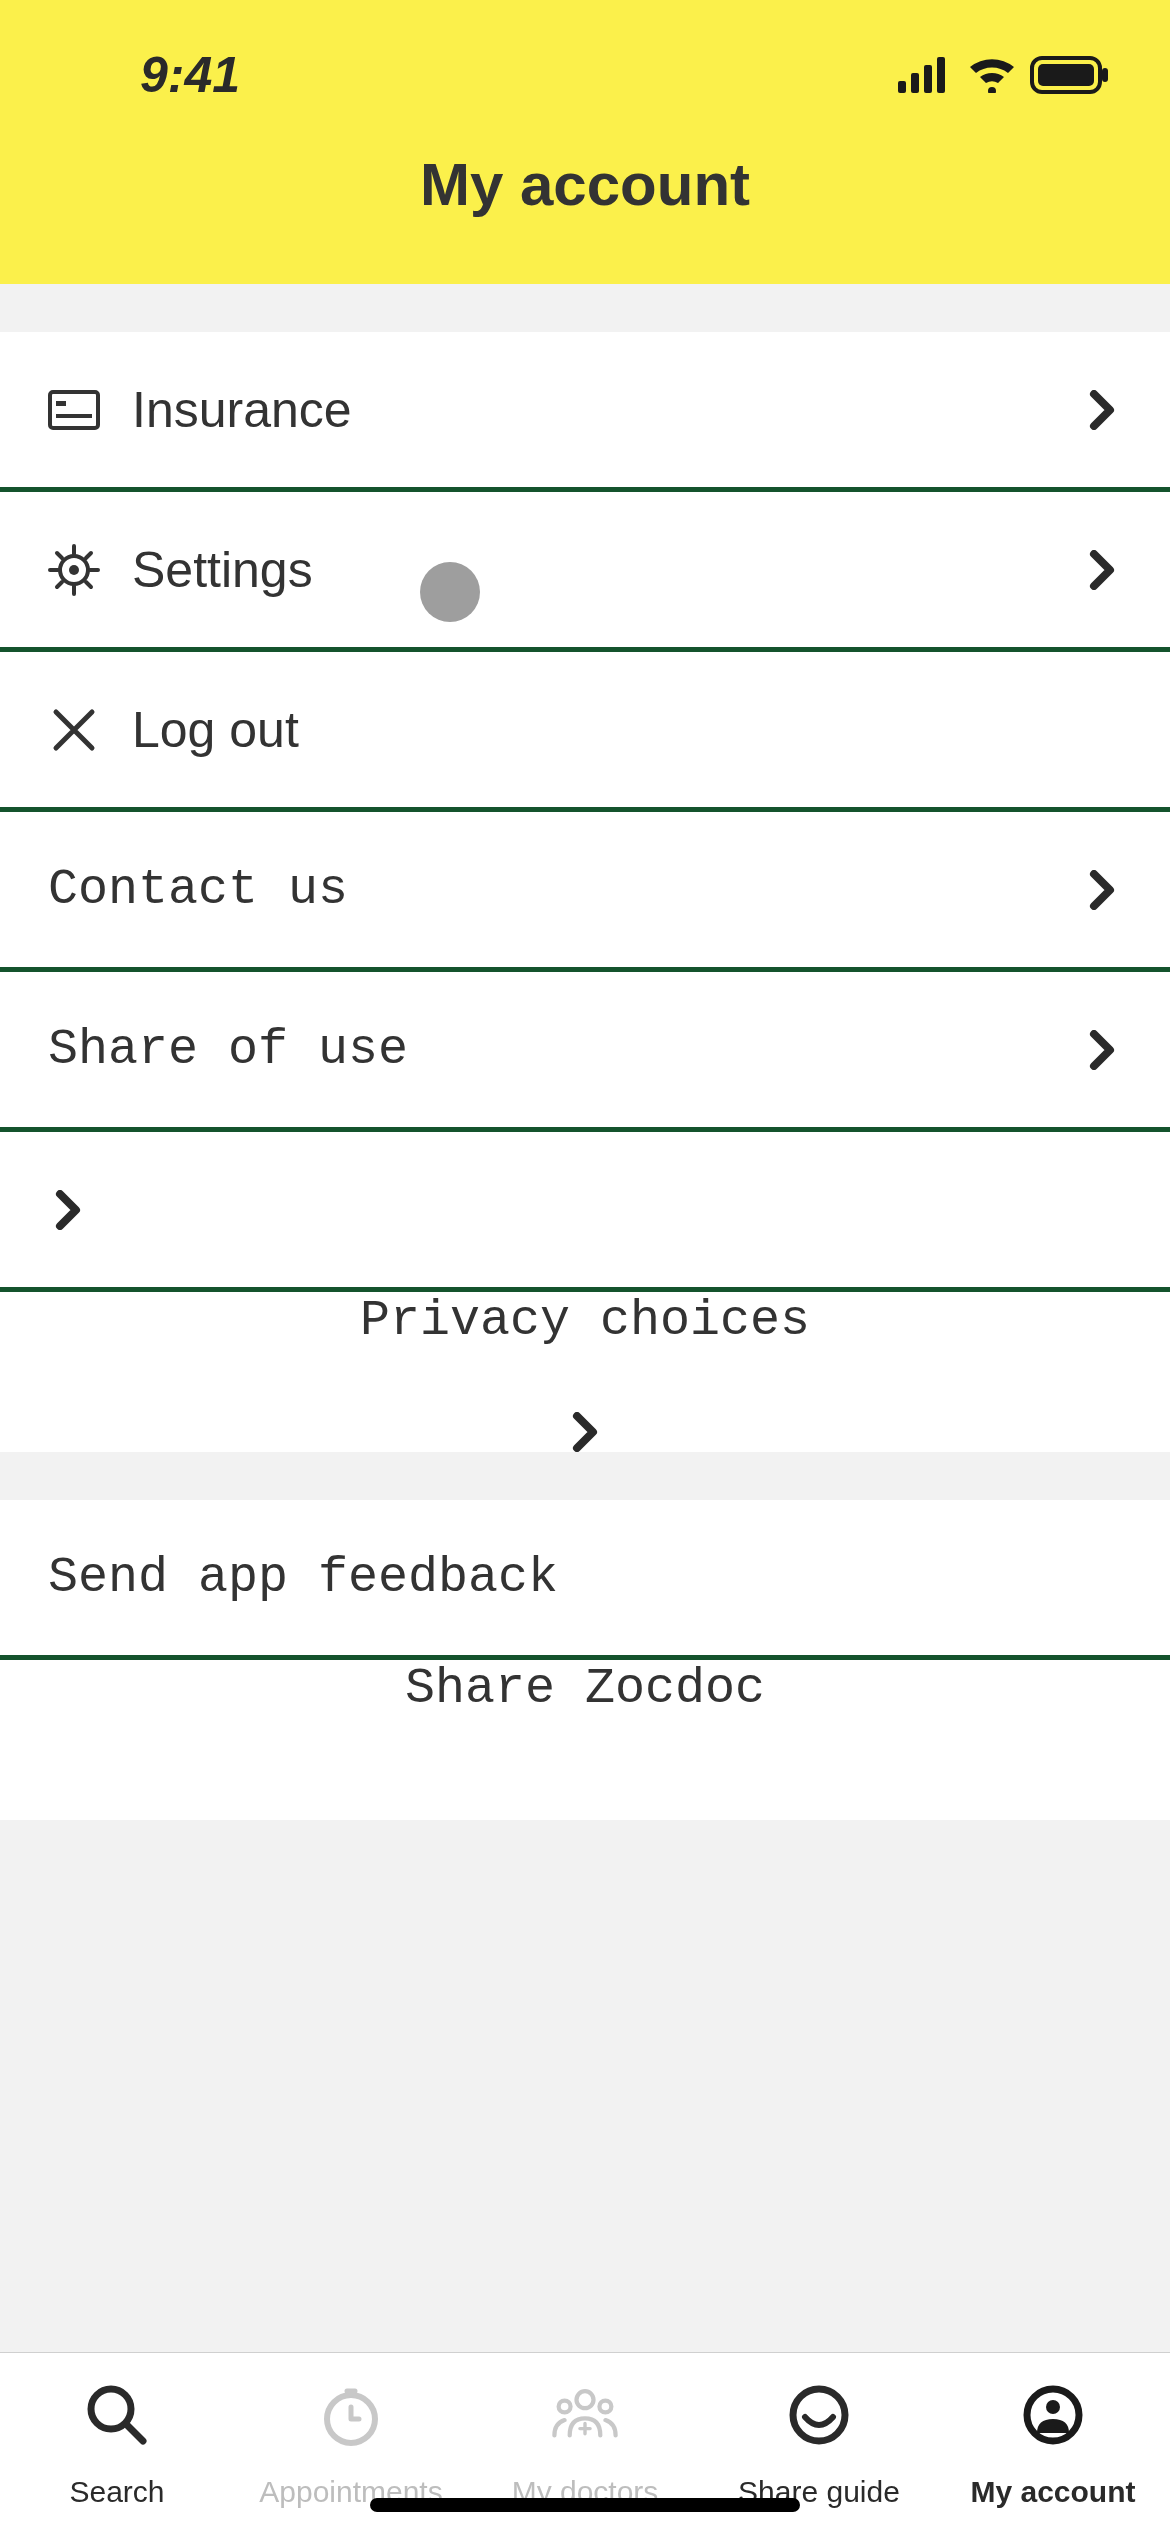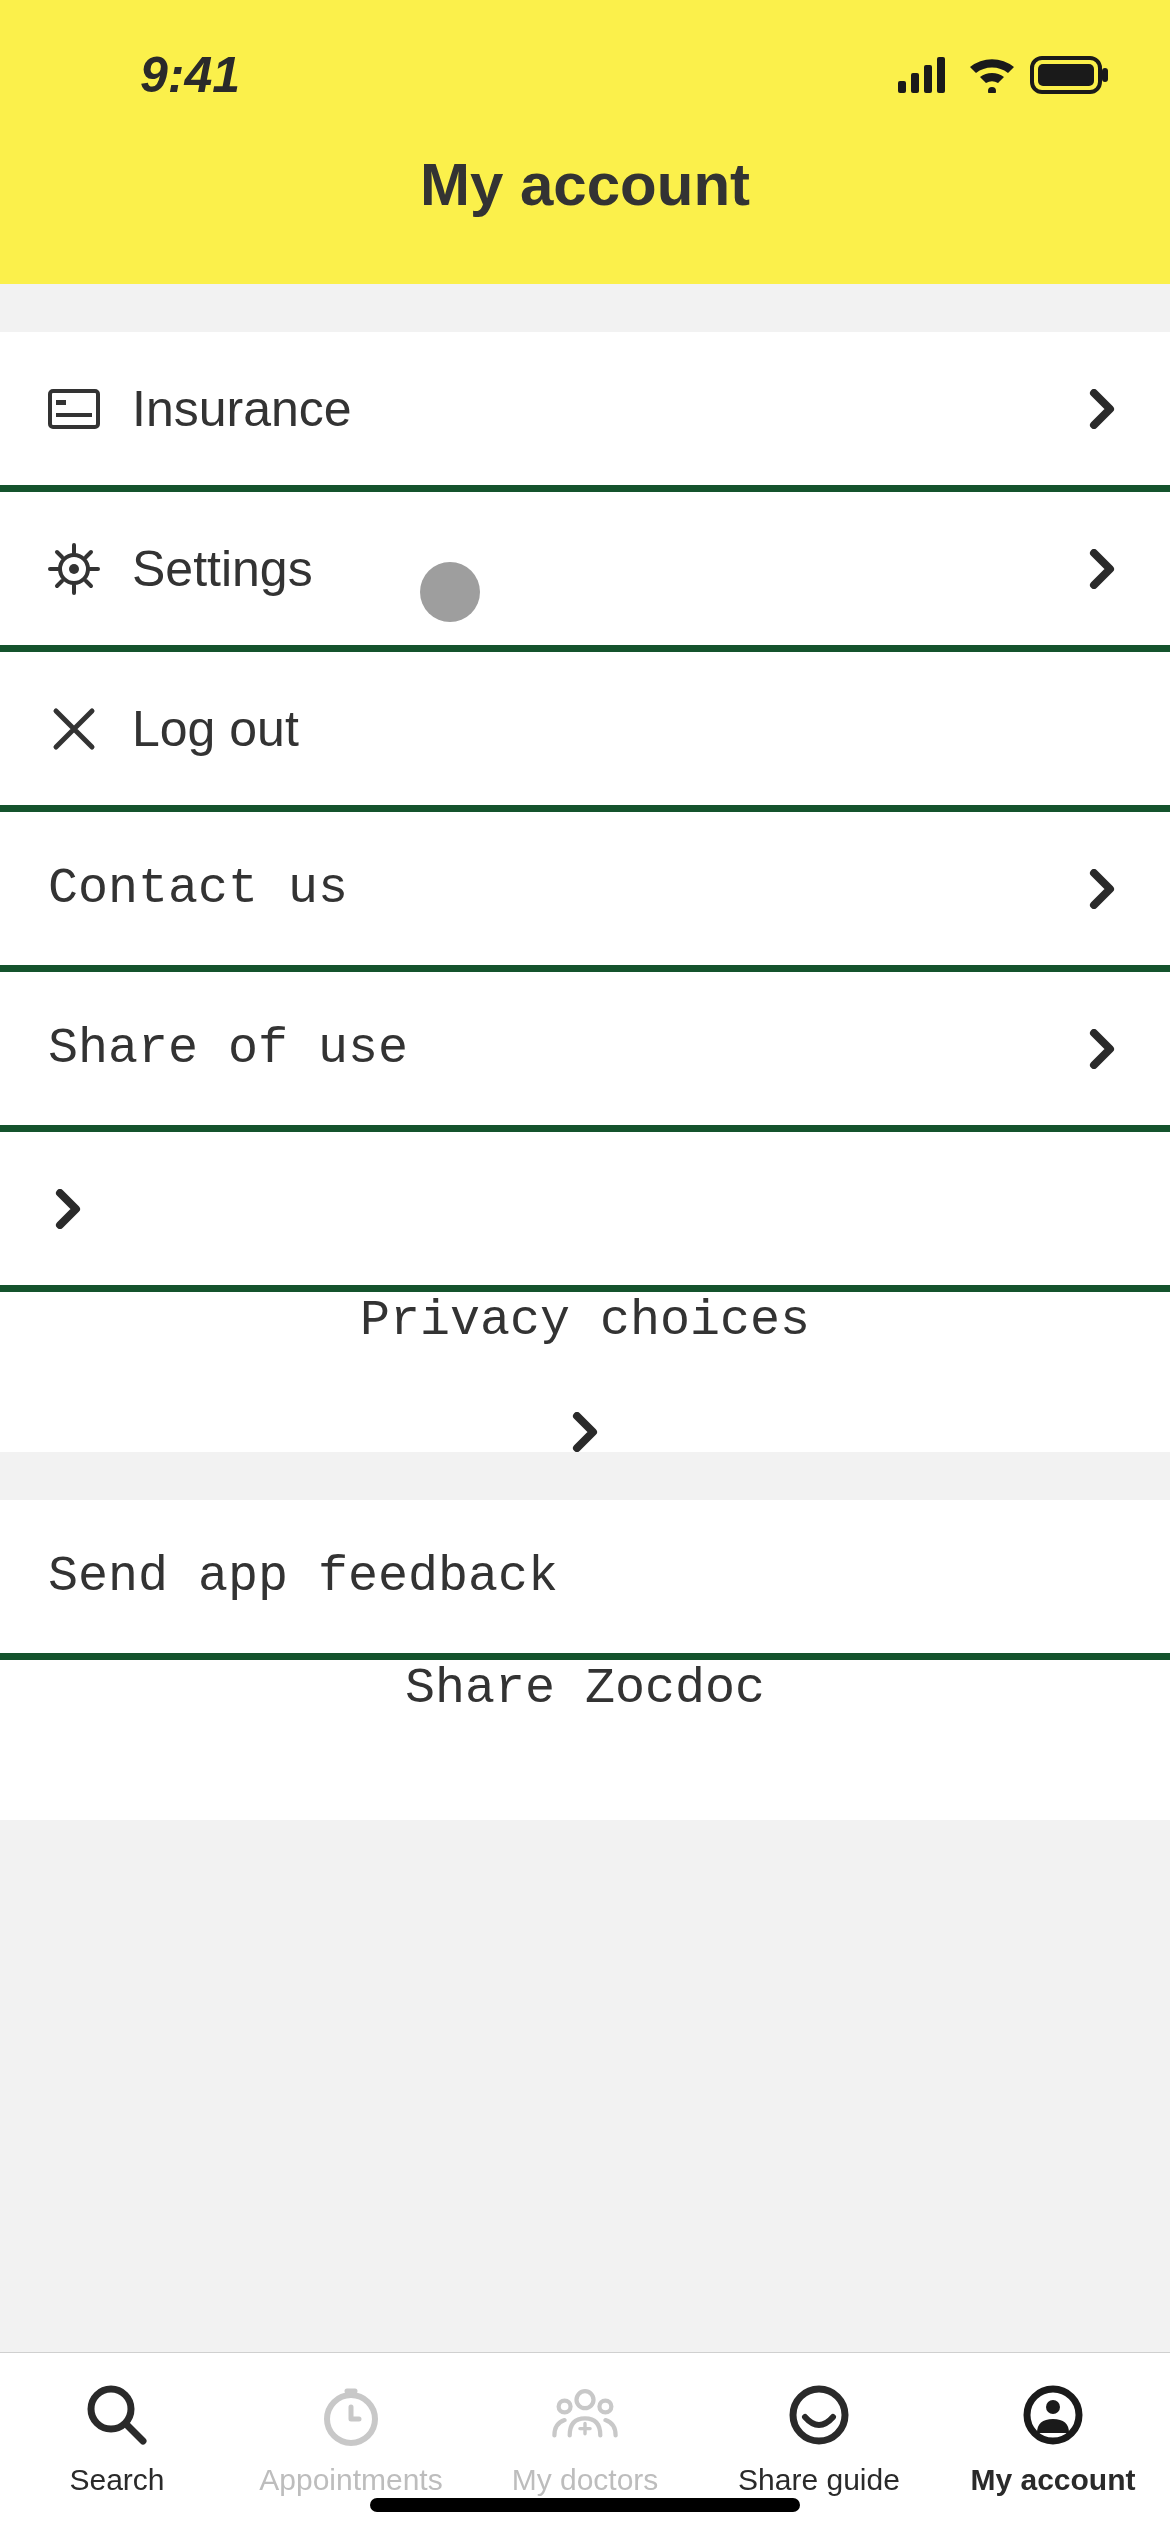--- a/index.html
+++ b/index.html
@@ -60,21 +60,21 @@
 
     .section.tight {
       margin-top: 48px;
     }
 
     .list-item {
       display: flex;
       align-items: center;
       padding: 0 48px;
       height: 160px;
-      border-bottom: 7px solid #14532d;
+      border-bottom: 5px solid #14532d;
       position: relative;
     }
 
     .list-item:last-child {
       border-bottom: none;
       flex-direction: column;
     }
 
     .list-item.no-icon {
       padding-left: 48px;
@@ -125,21 +125,21 @@
       border-top: 1px solid #d0d0d0;
       display: flex;
       justify-content: space-around;
       padding-top: 28px;
     }
 
     .tab-item {
       display: flex;
       flex-direction: column;
       align-items: center;
-      gap: 14px;
+      gap: 26px;
       width: 20%;
     }
 
     .tab-icon {
       width: 68px;
       height: 68px;
       display: flex;
       align-items: center;
       justify-content: center;
     }

